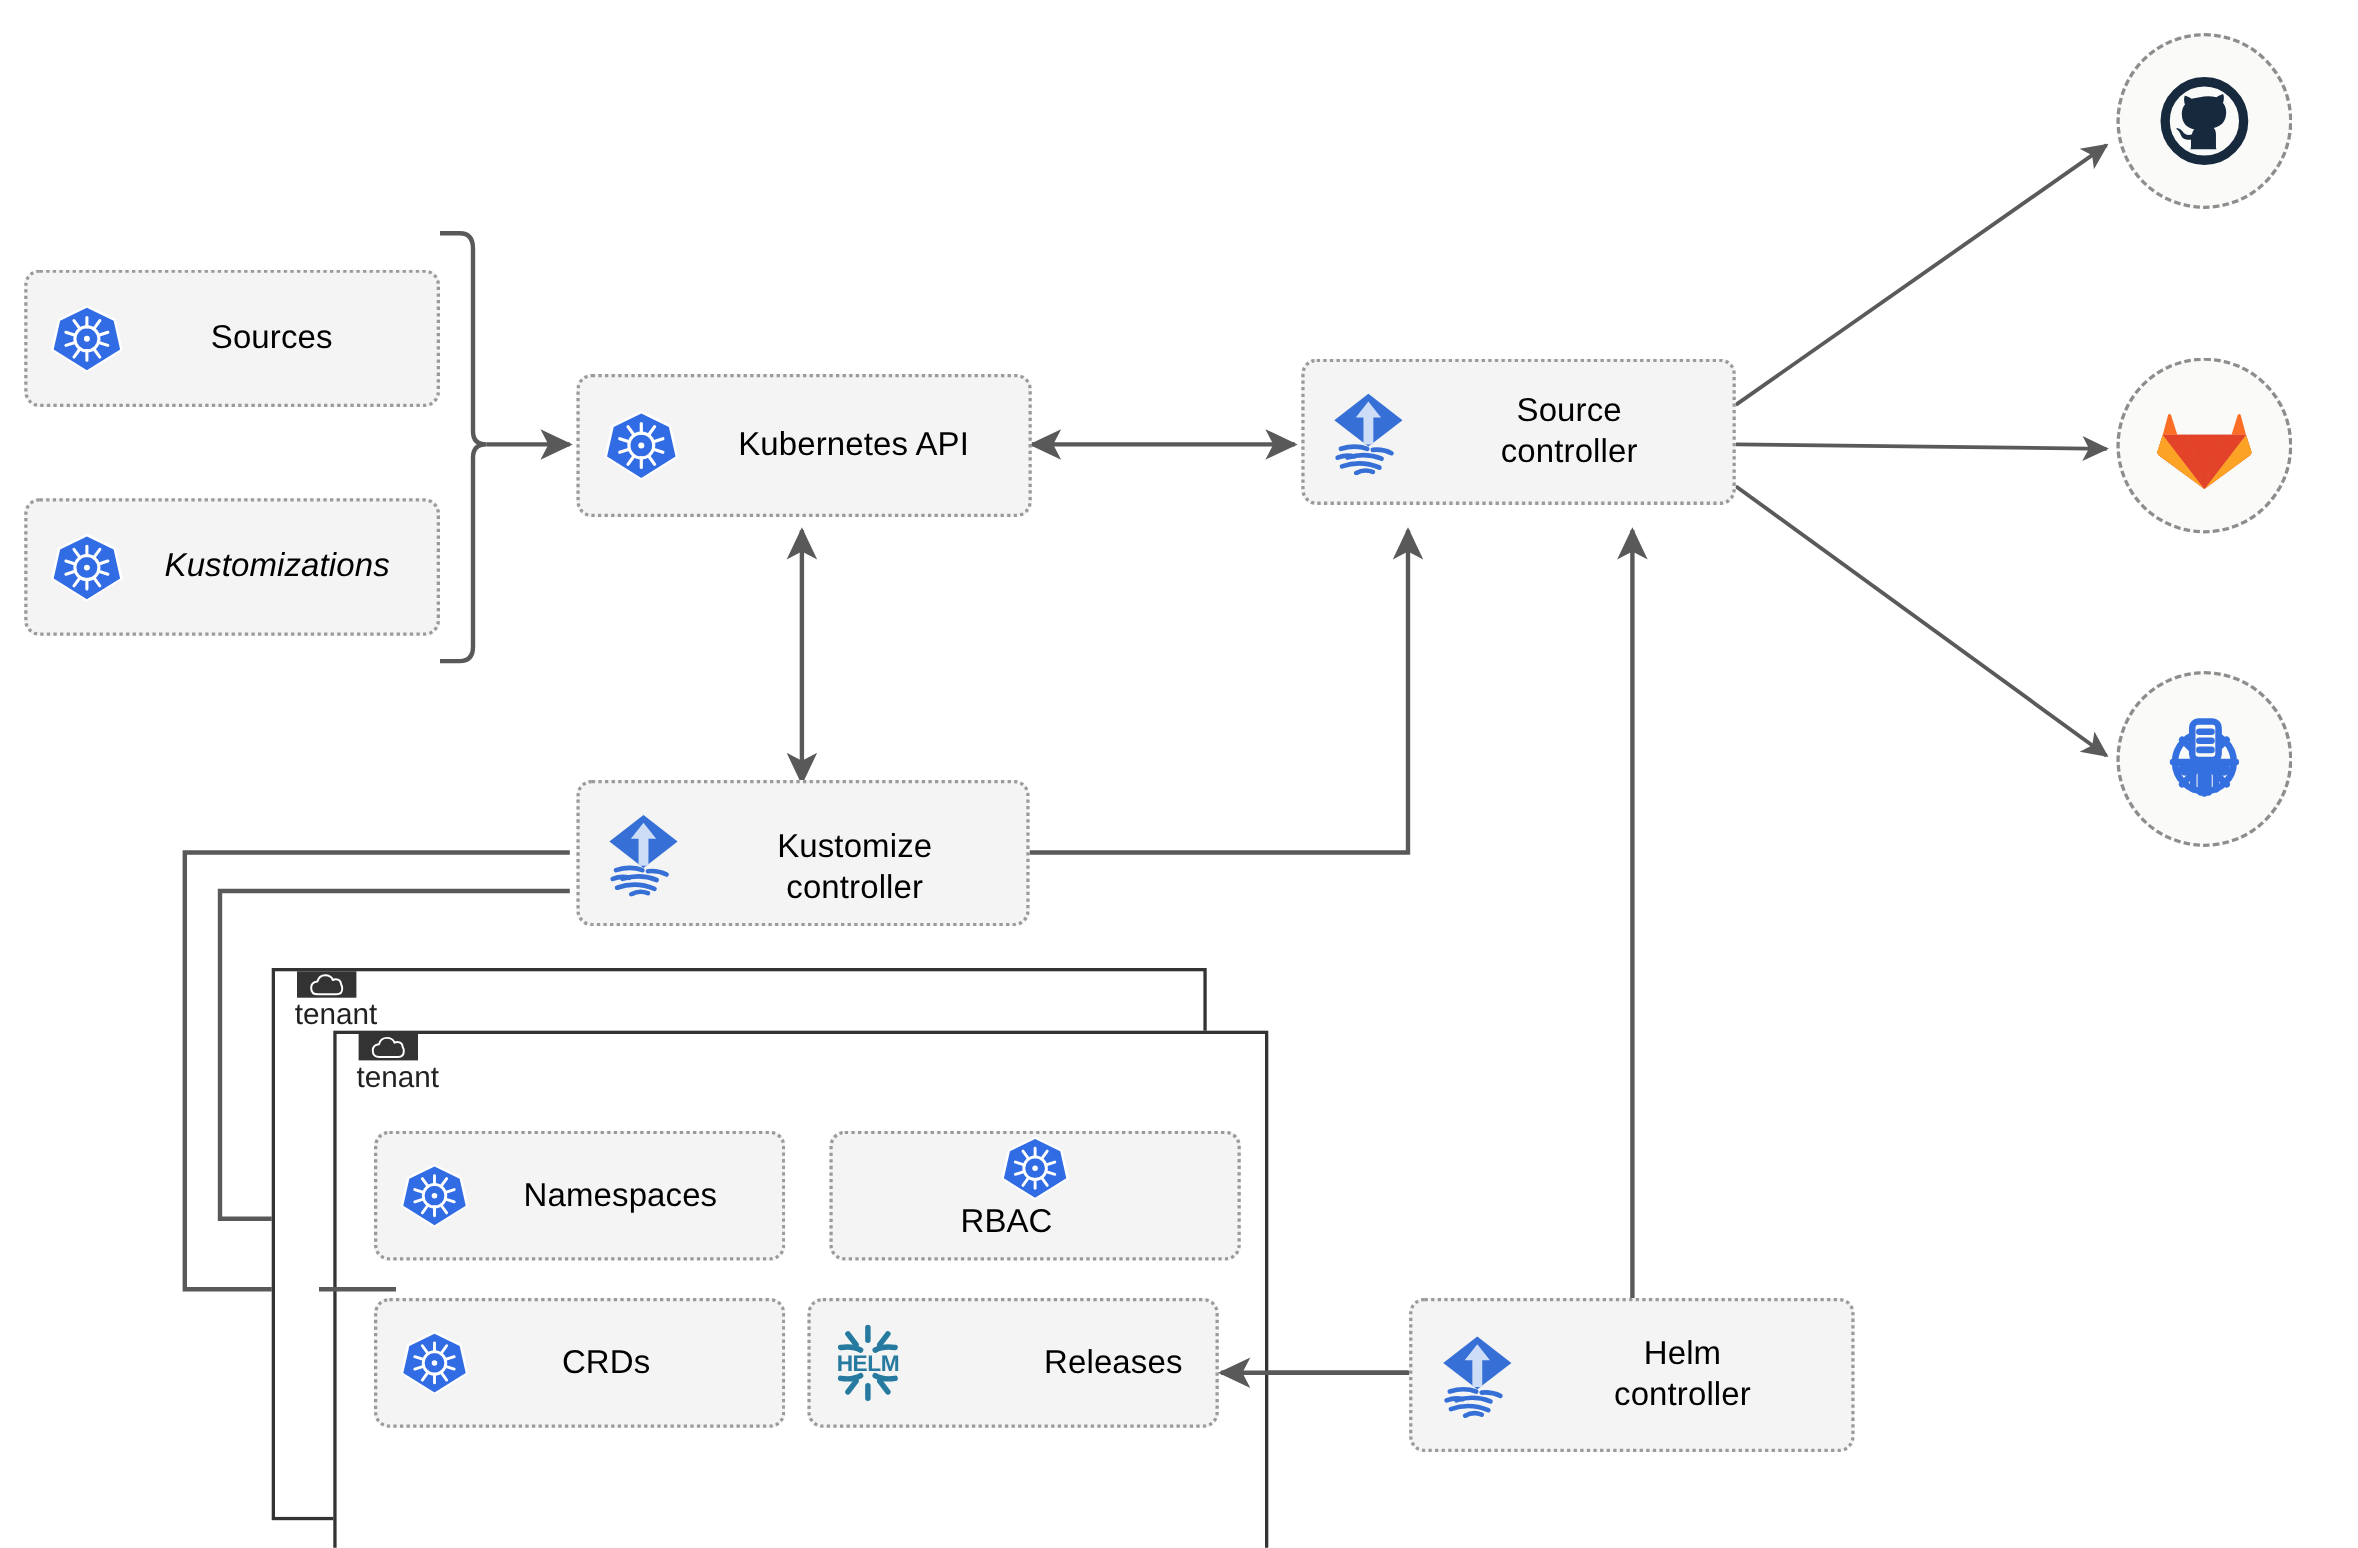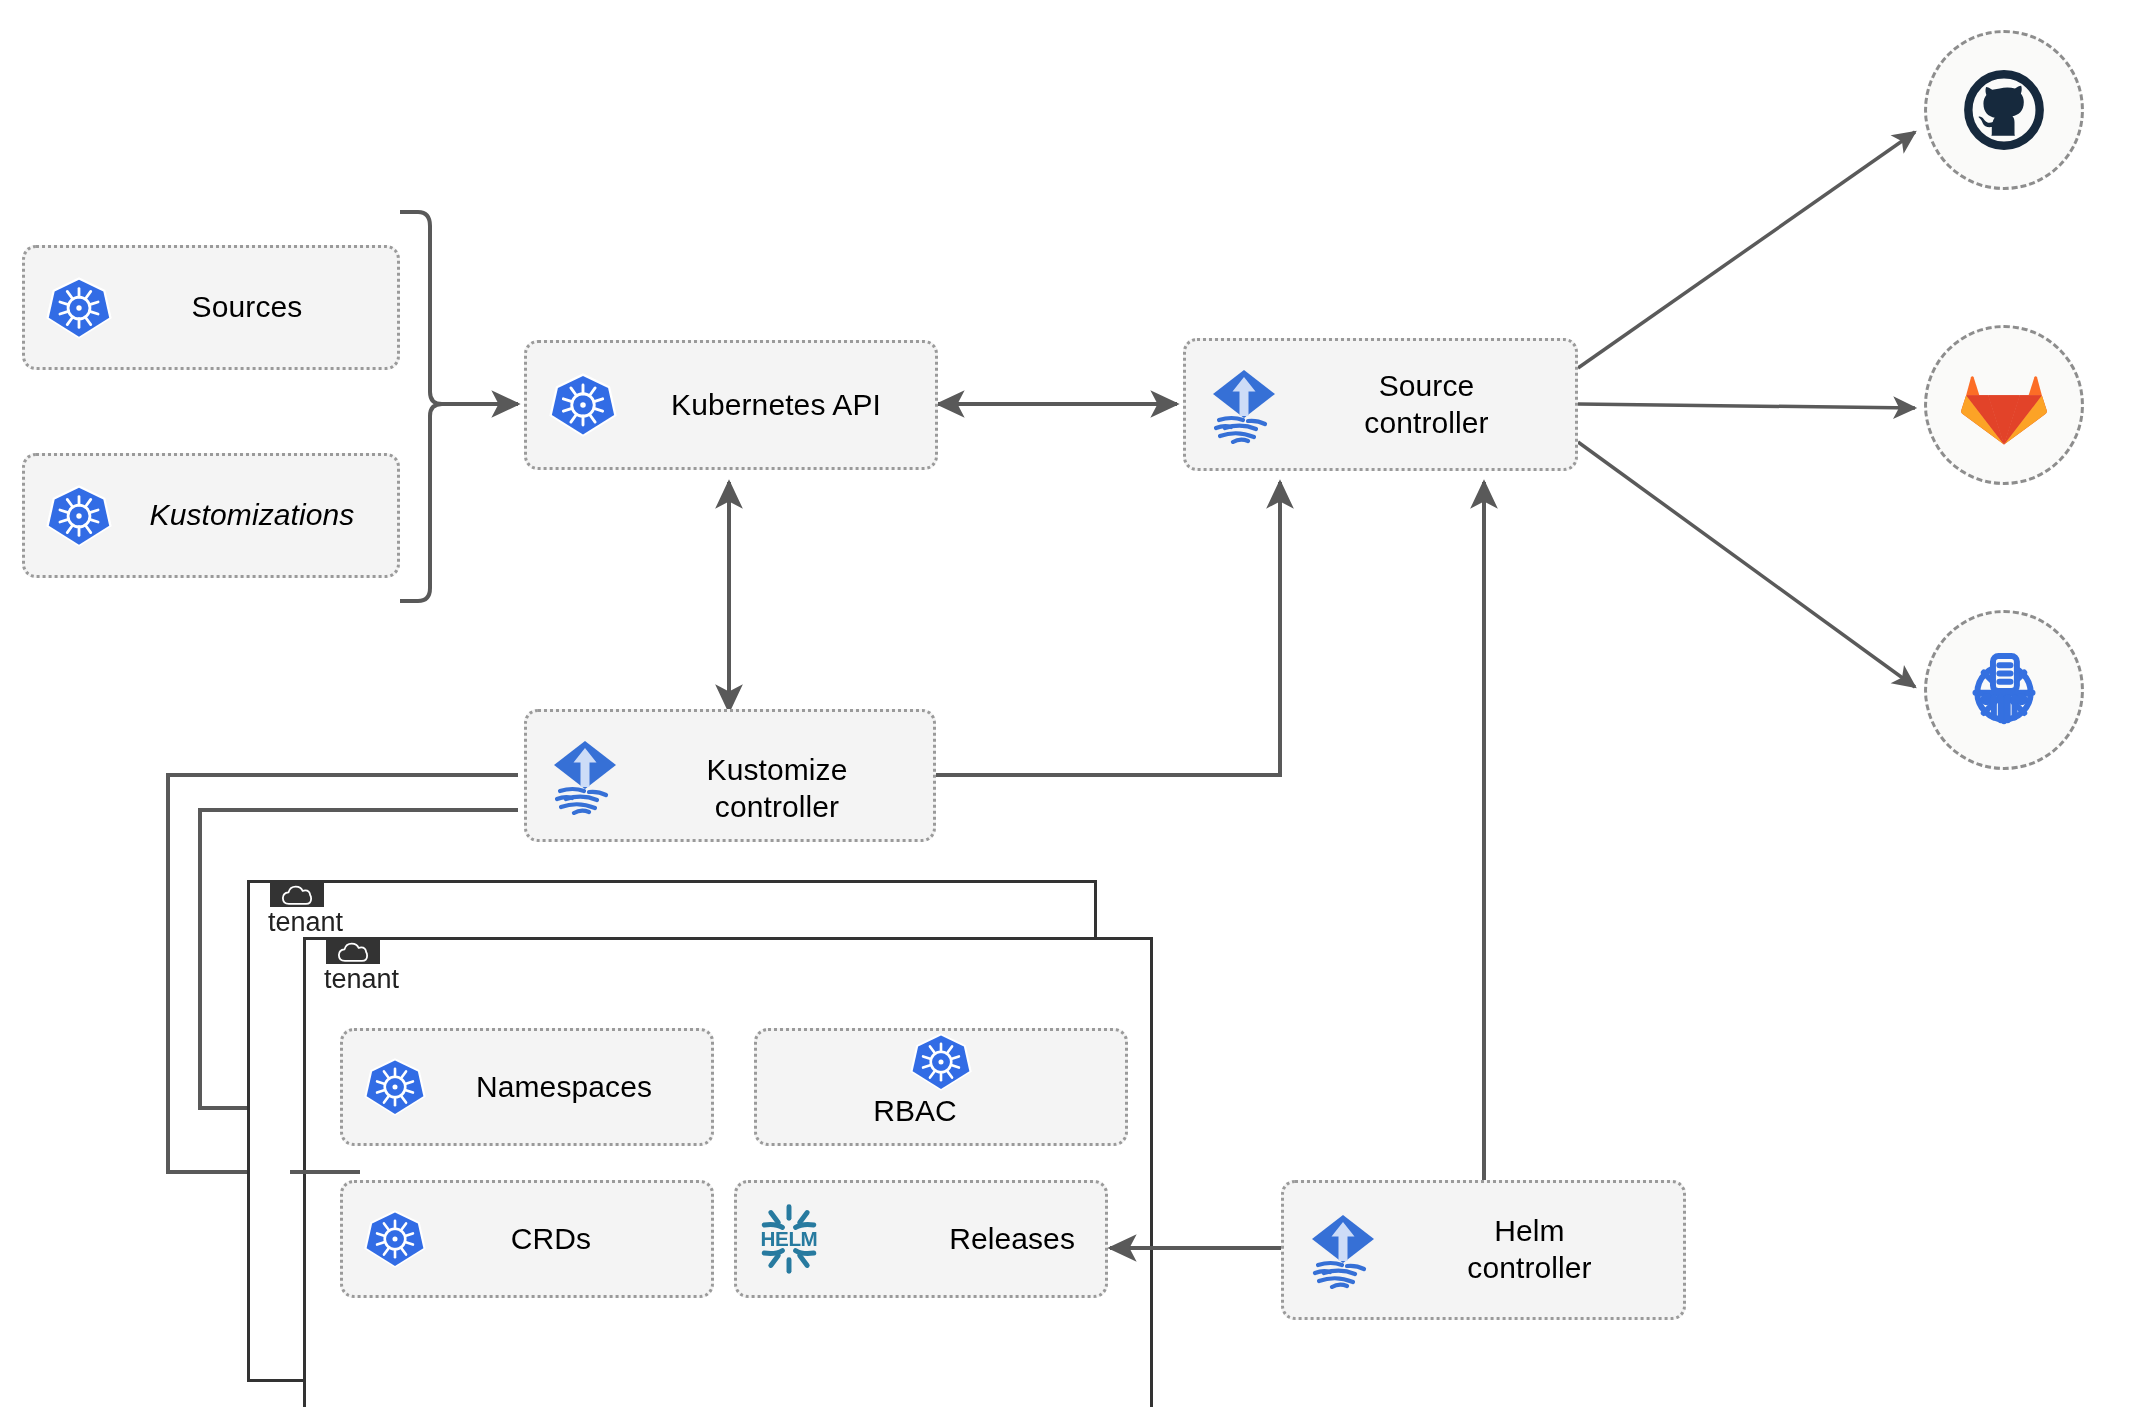--- a/index.html
+++ b/index.html
@@ -178,21 +178,21 @@
           <line x1="20.6" y1="48.1" x2="25.6" y2="41.2"></line>
           <line x1="38.4" y1="22.8" x2="43.4" y2="15.9"></line>
           <line x1="43.4" y1="48.1" x2="38.4" y2="41.2"></line>
           <line x1="25.6" y1="22.8" x2="20.6" y2="15.9"></line>
         </g>
       </svg>
     </span>
     <span class="lbl" style="padding-right:22px;">Kubernetes API</span>
   </div>
 
-  <div class="node" style="left:1183px; top:338px; width:395px; height:133px;">
+  <div class="node" style="left:1183px; top:326px; width:395px; height:133px;">
     <span class="ico" style="width:116px;">
       <svg width="74" height="78" viewBox="0 0 74 78">
         <path d="M37 4 L68 28 L37 52 L6 28 Z" fill="#3670d6"></path>
         <path d="M37 11 L48.5 25.5 L41.5 25.5 L41.5 50 L32.5 50 L32.5 25.5 L25.5 25.5 Z" fill="#cddcf7"></path>
         <g stroke="#3670d6" stroke-width="4.2" stroke-linecap="round" fill="none">
           <path d="M12 54 Q 25 50 36 54"></path>
           <path d="M18 62 Q 34 57 49 63"></path>
           <path d="M9 62 Q 17 59 24 61"></path>
           <path d="M13 70 Q 30 64 47 71"></path>
           <path d="M41 55 Q 50 54 58 58"></path>

